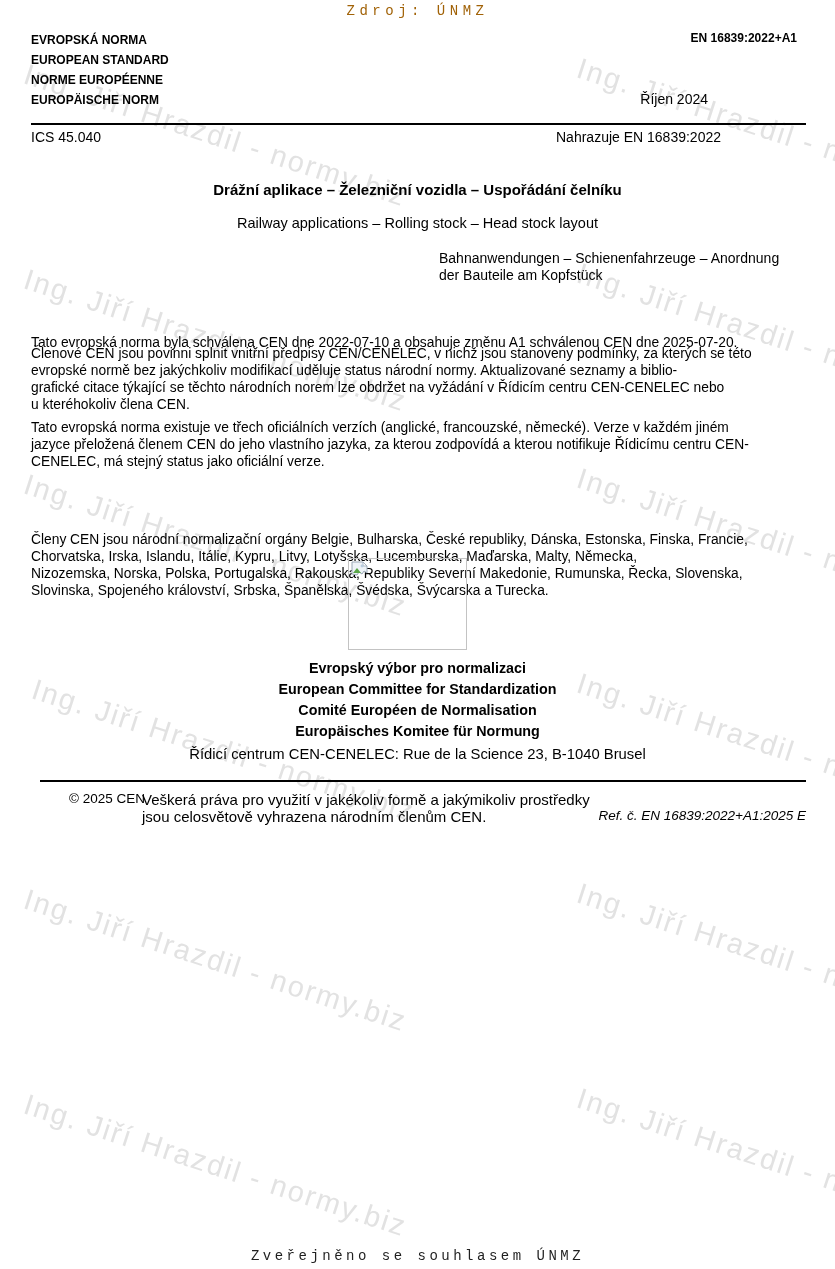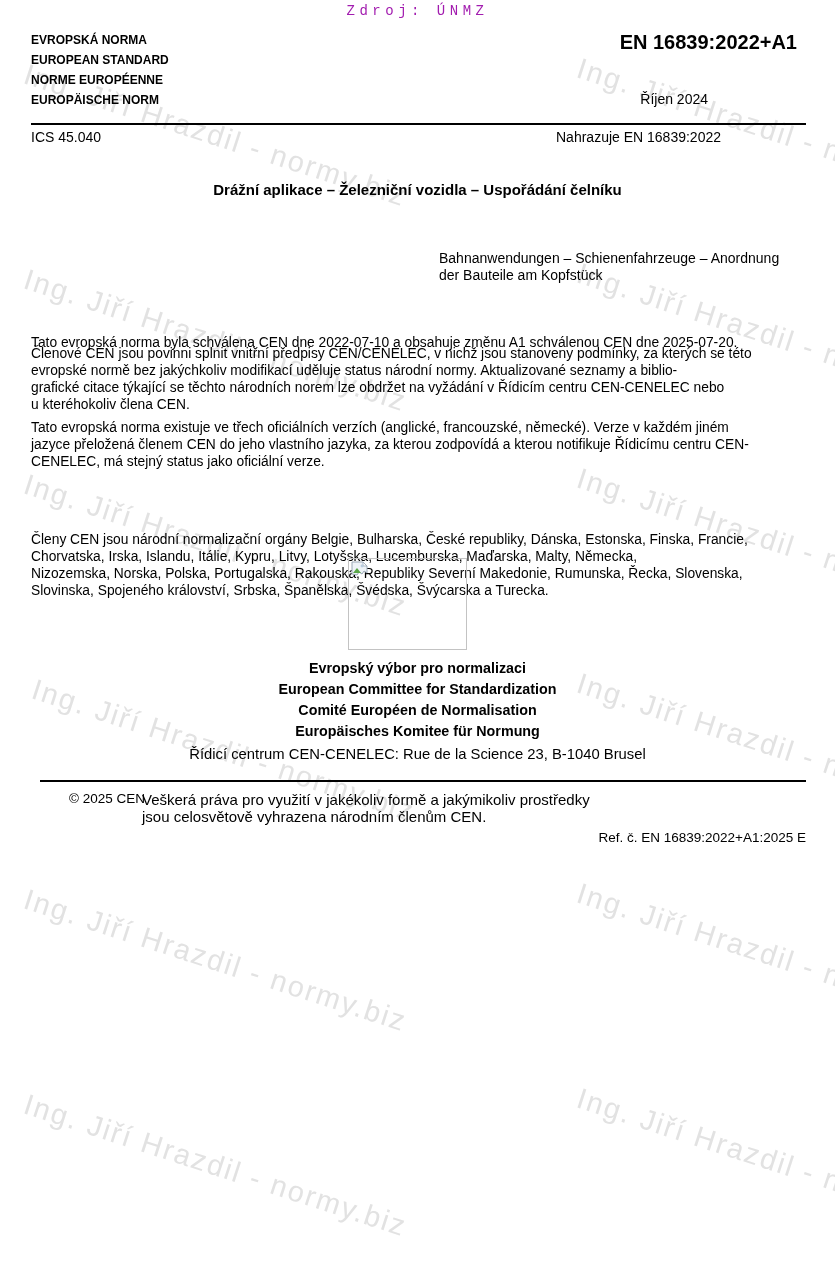--- a/index.html
+++ b/index.html
@@ -35,21 +35,21 @@
     font-size:14px;
   }
   .src-note{top:3px;letter-spacing:4.5px;color:#c00000;}
   .pub-note{top:1248px;letter-spacing:3.5px;color:#1f1f1f;}
 
   .std-titles{
     left:31px;top:30px;
     font-size:12px;font-weight:bold;line-height:20px;
     white-space:pre-line;
   }
-  .std-number{top:31px;right:38px;font-size:20px;font-weight:bold;}
+  .std-number{top:31px;right:38px;font-size:12px;font-weight:bold;}
   .std-date{top:91px;right:127px;font-size:14px;}
 
   .rule{background:#000;height:2px;}
   .rule-top{left:31px;width:775px;top:123px;}
   .rule-bottom{left:40px;width:766px;top:780px;}
 
   .ics{left:31px;top:129px;font-size:14px;}
   .replaces{left:556px;top:129px;font-size:14px;}
 
   .title-cs{left:0;width:100%;top:181px;text-align:center;font-size:15px;font-weight:bold;}
@@ -80,21 +80,21 @@
     font-size:14.3px;line-height:21px;
     white-space:pre-line;
   }
   .cen-address{
     left:0;width:100%;top:746px;
     text-align:center;font-weight:normal;font-size:14.8px;
   }
 
   .copyright{left:41px;top:791px;font-size:13.5px;margin-left:28px;}
   .rights{left:142px;top:791px;font-size:15px;line-height:17px;white-space:pre-line;}
-  .ref{top:830px;right:29px;font-size:13.5px;}
+  .ref{top:808px;right:29px;font-size:13.5px;font-style:italic;}
 </style>
 </head>
 <body>
 
 <div class="page">
 
   <div class="wm-layer">
       <div class="wm" style="left: 30px; top: 58px; color: rgb(226, 226, 226);">Ing. Jiří Hrazdil - normy.biz</div>
       <div class="wm" style="left: 583px; top: 52px; color: rgb(226, 226, 226);">Ing. Jiří Hrazdil - normy.biz</div>
       <div class="wm" style="left: 30px; top: 263px; color: rgb(226, 226, 226);">Ing. Jiří Hrazdil - normy.biz</div>
@@ -104,35 +104,36 @@
       <div class="wm" style="left: 38px; top: 673px; color: rgb(226, 226, 226);">Ing. Jiří Hrazdil - normy.biz</div>
       <div class="wm" style="left: 583px; top: 667px; color: rgb(226, 226, 226);">Ing. Jiří Hrazdil - normy.biz</div>
       <div class="wm" style="left: 30px; top: 883px; color: rgb(226, 226, 226);">Ing. Jiří Hrazdil - normy.biz</div>
       <div class="wm" style="left: 583px; top: 877px; color: rgb(226, 226, 226);">Ing. Jiří Hrazdil - normy.biz</div>
       <div class="wm" style="left: 30px; top: 1088px; color: rgb(226, 226, 226);">Ing. Jiří Hrazdil - normy.biz</div>
       <div class="wm" style="left: 583px; top: 1082px; color: rgb(226, 226, 226);">Ing. Jiří Hrazdil - normy.biz</div>
     </div>
 
   <div class="content">
 
-    <div class="abs mono-note src-note" style="color: #a21caf;">Zdroj: ÚNMZ</div>
+    <div class="abs mono-note src-note" style="color: #a16207;">Zdroj: ÚNMZ</div>
 
     <div class="abs std-titles">EVROPSKÁ NORMA
 EUROPEAN STANDARD
 NORME EUROPÉENNE
 EUROPÄISCHE NORM</div>
     <div class="abs std-number">EN 16839:2022+A1</div>
     <div class="abs std-date">Říjen 2024</div>
 
     <div class="abs rule rule-top"></div>
 
     <div class="abs ics">ICS 45.040</div>
     <div class="abs replaces">Nahrazuje EN 16839:2022</div>
 
     <div class="abs title-cs">Drážní aplikace – Železniční vozidla – Uspořádání čelníku</div>
+    <div class="abs title-en">Railway applications – Rolling stock – Head stock layout</div>
     <div class="abs title-de">Bahnanwendungen – Schienenfahrzeuge – Anordnung
 der Bauteile am Kopfstück</div>
 
     <div class="abs para p1">Tato evropská norma byla schválena CEN dne 2022-07-10 a obsahuje změnu A1 schválenou CEN dne 2025-07-20.</div>
     <div class="abs para p2">Členové CEN jsou povinni splnit vnitřní předpisy CEN/CENELEC, v nichž jsou stanoveny podmínky, za kterých se této
 evropské normě bez jakýchkoliv modifikací uděluje status národní normy. Aktualizované seznamy a biblio-
 grafické citace týkající se těchto národních norem lze obdržet na vyžádání v Řídicím centru CEN-CENELEC nebo
 u kteréhokoliv člena CEN.</div>
     <div class="abs para p3">Tato evropská norma existuje ve třech oficiálních verzích (anglické, francouzské, německé). Verze v každém jiném
 jazyce přeložená členem CEN do jeho vlastního jazyka, za kterou zodpovídá a kterou notifikuje Řídicímu centru CEN-
@@ -157,15 +158,16 @@
 Europäisches Komitee für Normung</div>
     <div class="abs cen-address">Řídicí centrum CEN-CENELEC: Rue de la Science 23, B-1040 Brusel</div>
 
     <div class="abs rule rule-bottom"></div>
 
     <div class="abs copyright">© 2025 CEN</div>
     <div class="abs rights">Veškerá práva pro využití v jakékoliv formě a jakýmikoliv prostředky
 jsou celosvětově vyhrazena národním členům CEN.</div>
     <div class="abs ref">Ref. č. EN 16839:2022+A1:2025 E</div>
 
+    <div class="abs mono-note pub-note" style="color: rgb(31, 31, 31);">Zveřejněno se souhlasem ÚNMZ</div>
 
   </div>
 </div>
 
 </body></html>

